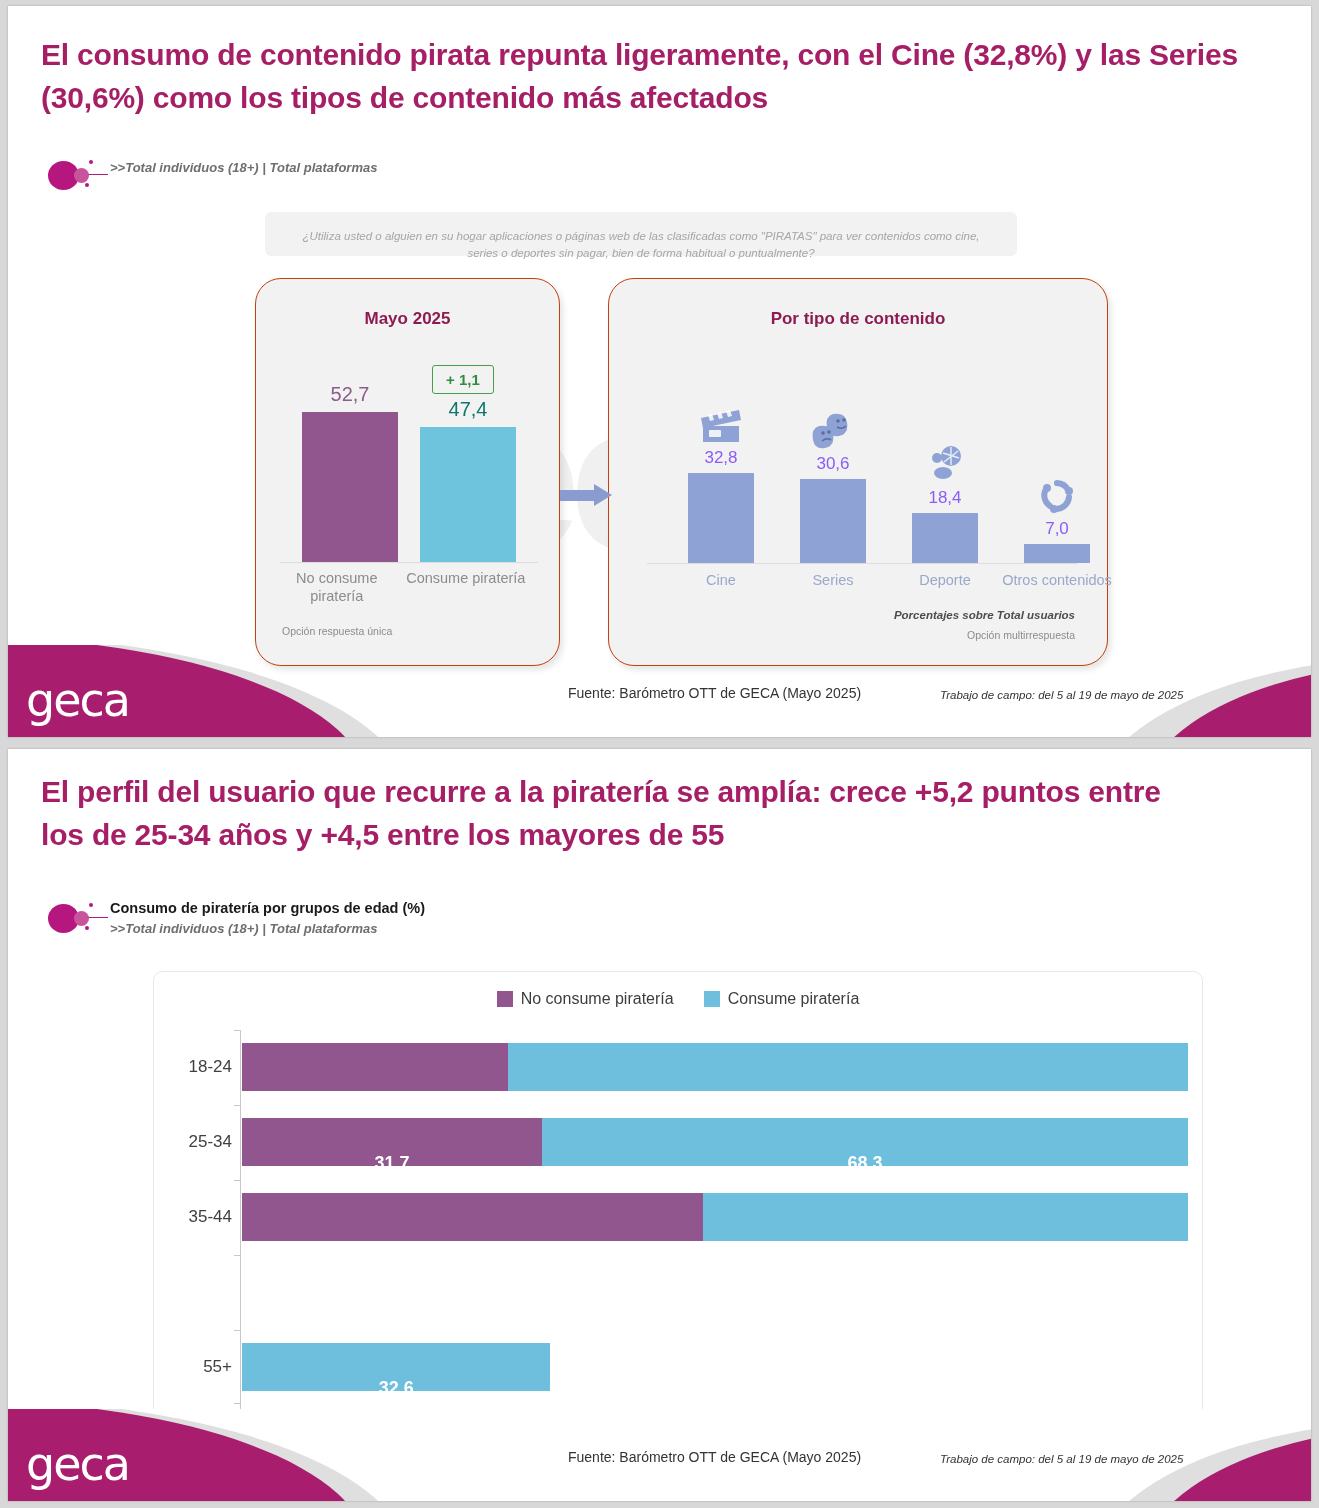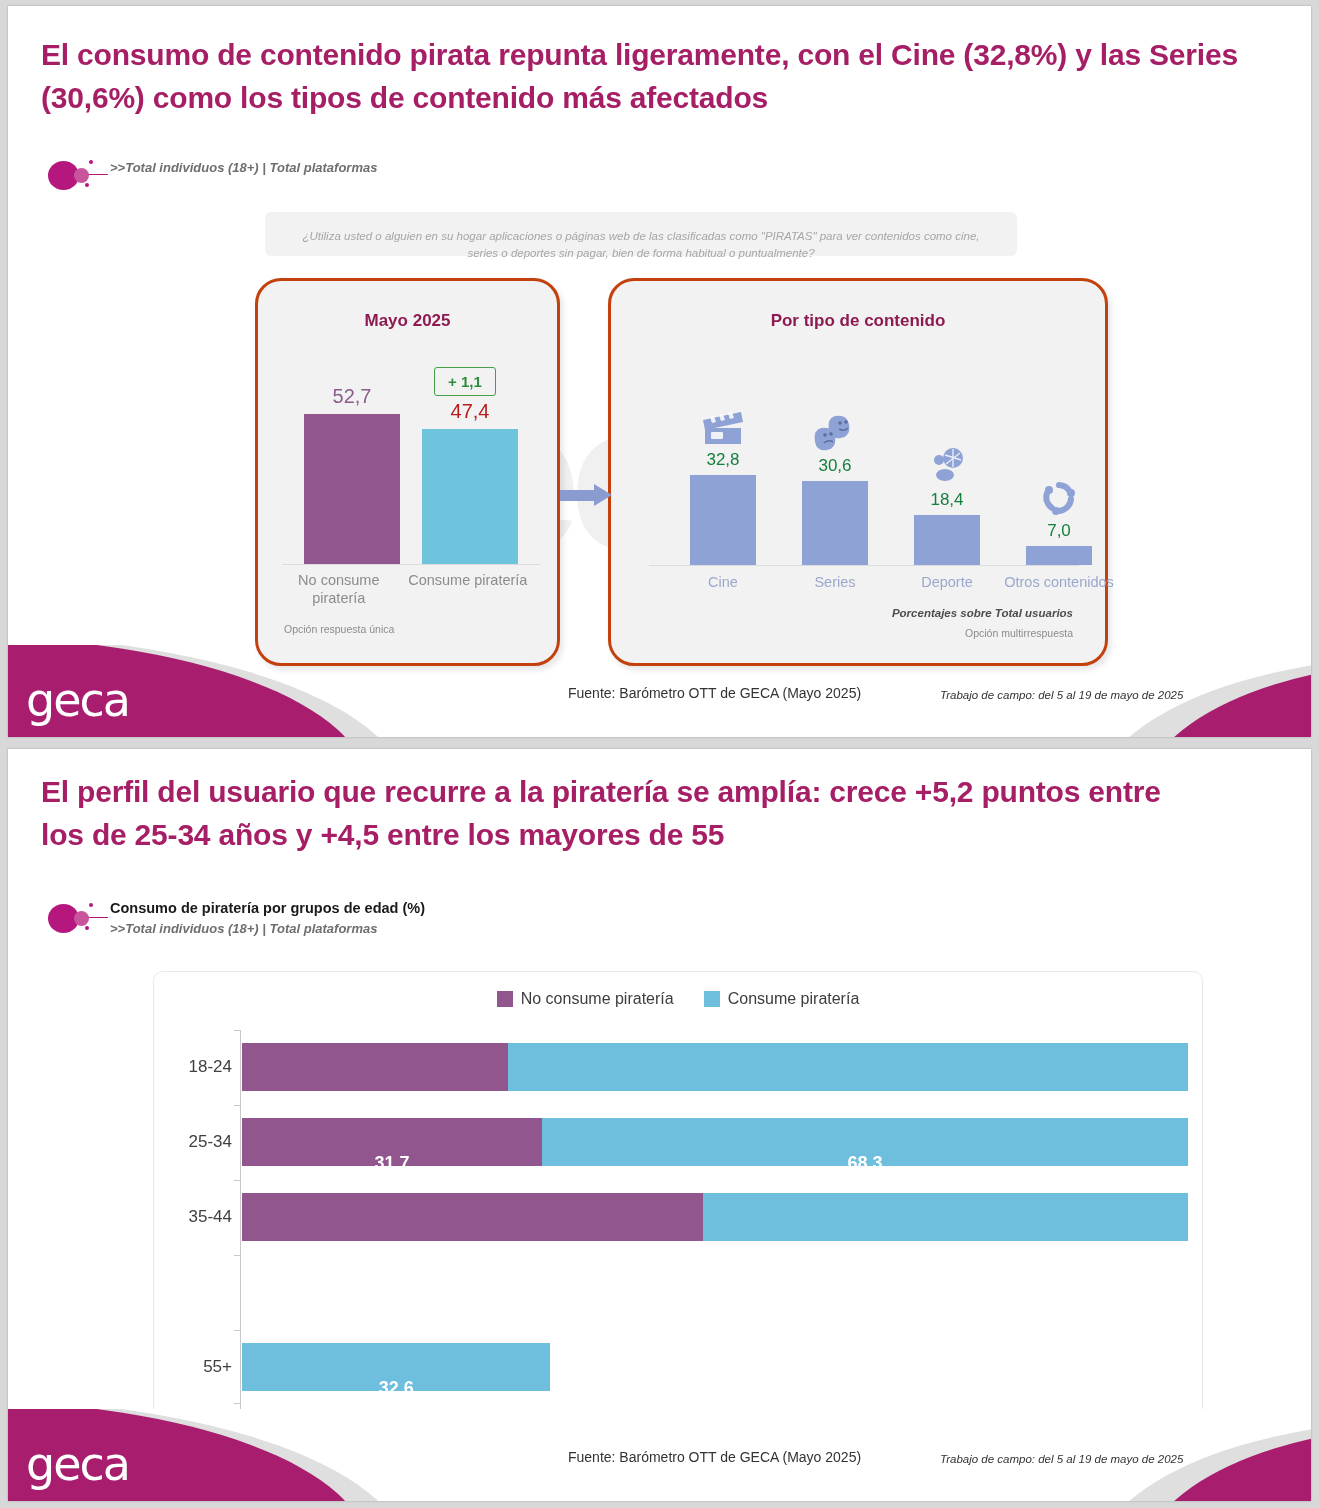--- a/index.html
+++ b/index.html
@@ -79,21 +79,21 @@
   .watermark {
     position: absolute; left: 340px; top: 350px;
     font-size: 210px; color: #f0f0f0; font-weight: 600;
     font-family: "Liberation Sans", sans-serif; letter-spacing: -12px;
     user-select: none; pointer-events: none; z-index: 0;
   }
 
   
   .panel {
     position: absolute; background: #f2f2f2; border-radius: 26px;
-    border: 3px solid #c2410c;
+    border: 1px solid #c2410c;
     box-shadow: 3px 4px 6px rgba(0,0,0,.10);
     z-index: 2;
   }
   .panel-left  { left: 247px; top: 272px; width: 305px; height: 388px; }
   .panel-right { left: 600px; top: 272px; width: 500px; height: 388px; }
   .panel-title {
     text-align: center; color: #8d1b52; font-weight: bold;
     font-size: 17px; margin-top: 30px;
   }
 
@@ -116,21 +116,21 @@
     position: absolute; left: 0; bottom: 0; width: 100%; height: 1px; background: #dcdcdc;
   }
   .lbar-wrap {
     position: absolute; bottom: 1px; width: 96px; display: flex;
     flex-direction: column; justify-content: flex-end; align-items: center; height: 100%;
   }
   .lbar-wrap.b1 { left: 22px; }
   .lbar-wrap.b2 { left: 140px; }
   .lbar-val { font-size: 20px; margin-bottom: 6px; }
   .lbar-wrap.b1 .lbar-val { color: #8a5d8c; }
-  .lbar-wrap.b2 .lbar-val { color: #b91c1c; }
+  .lbar-wrap.b2 .lbar-val { color: #0f766e; }
   .lbar { width: 96px; }
   .lbar.purple { background: #91568d; }
   .lbar.cyan   { background: #6ec4dd; }
   .delta-badge {
     position: absolute; left: 152px; top: 24px;
     border: 1px solid #45a049; border-radius: 3px;
     padding: 5px 13px; font-size: 15px; font-weight: bold; color: #2f8c40;
     background: #f2f2f2;
   }
   .lcats { position: absolute; left: 24px; top: 290px; width: 258px; display: flex; }
@@ -146,21 +146,21 @@
   .rchart { position: absolute; left: 38px; top: 100px; width: 430px; height: 185px; }
   .rchart .baseline { position: absolute; left: 0; bottom: 0; width: 100%; height: 1px; background: #dcdcdc; }
   .rbar-wrap {
     position: absolute; bottom: 1px; width: 104px; height: 100%;
     display: flex; flex-direction: column; justify-content: flex-end; align-items: center;
   }
   .rbar-wrap.r1 { left: 22px; }
   .rbar-wrap.r2 { left: 134px; }
   .rbar-wrap.r3 { left: 246px; }
   .rbar-wrap.r4 { left: 358px; }
-  .rbar-val { font-size: 17px; color: #15803d; margin-bottom: 5px; }
+  .rbar-val { font-size: 17px; color: #8b5cf6; margin-bottom: 5px; }
   .rbar { width: 66px; background: #8ea2d6; }
   .ricon { height: 42px; margin-bottom: 2px; }
   .rcats { position: absolute; left: 38px; top: 292px; width: 430px; }
   .rcat { position: absolute; width: 112px; text-align: center; color: #9aa8cc; font-size: 14.5px; line-height: 1.25; }
   .rcat.r1 { left: 18px; }
   .rcat.r2 { left: 130px; }
   .rcat.r3 { left: 242px; }
   .rcat.r4 { left: 354px; }
   .panel-right .fn1 {
     position: absolute; right: 32px; bottom: 44px; font-size: 11.5px;

